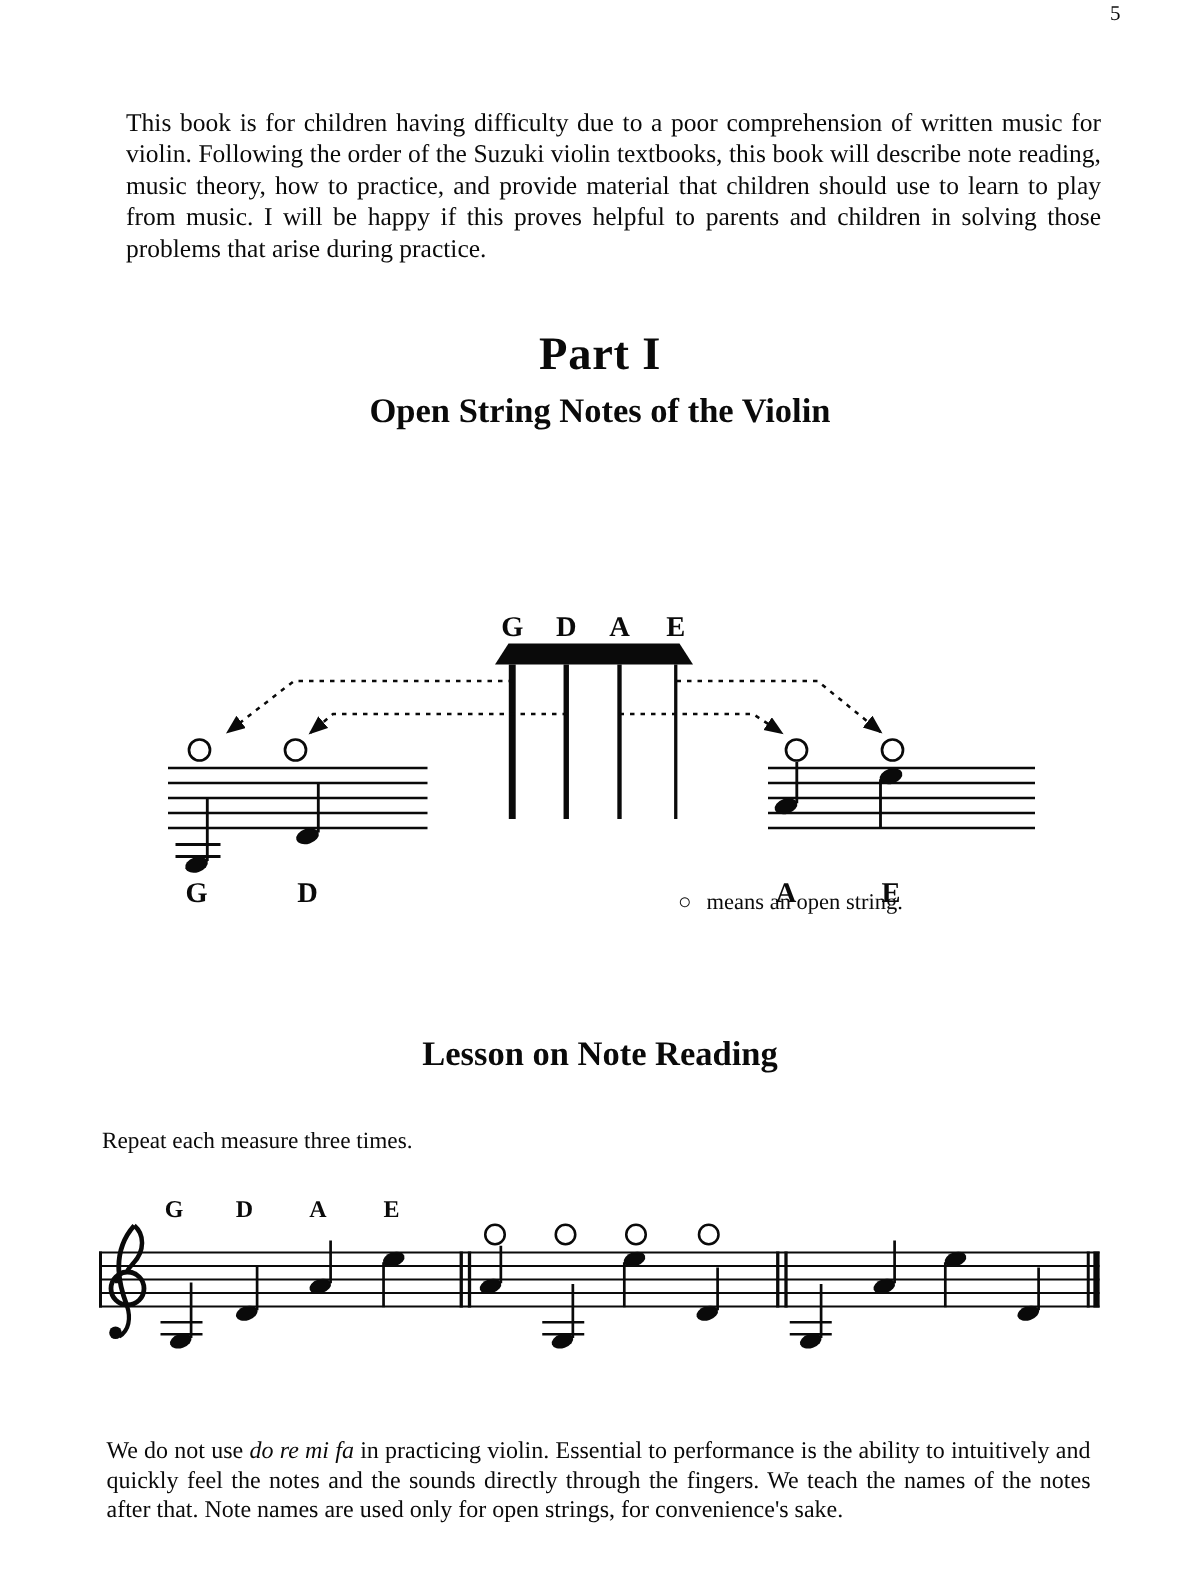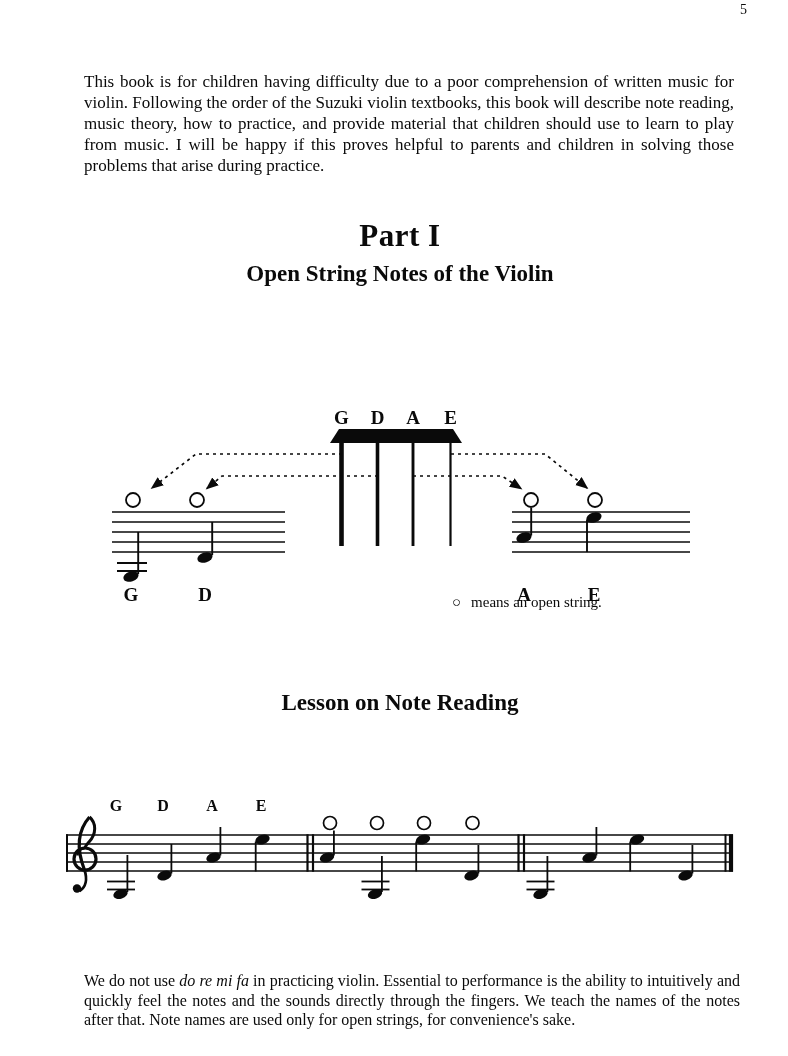--- a/index.html
+++ b/index.html
@@ -25,21 +25,21 @@
   .legend{position:absolute;top:594px;left:452px;font-size:15px;}
   .legend .sym{font-size:15px;margin-right:10px;}
   .lesson-heading{
     position:absolute;top:690px;left:6px;width:788px;text-align:center;
     font-size:23px;font-weight:bold;margin:0;
   }
   .instruction{position:absolute;top:752px;left:68px;font-size:15.5px;margin:0;}
   .exercise-svg{position:absolute;left:0;top:783px;}
   .closing{
     position:absolute;top:955px;left:68px;width:656px;
-    font-size:16px;line-height:19.5px;text-align:justify;margin:16px;
+    font-size:16px;line-height:19.5px;text-align:justify;margin:3px;
   }
   .stroke{stroke:#0a0a0a;fill:none;}
   .fillb{fill:#0a0a0a;stroke:none;}
   svg text{fill:#0a0a0a;font-family:"Liberation Serif", serif;font-weight:bold;}
 </style>
 </head>
 <body>
 
 <div class="page">
 
@@ -124,20 +124,21 @@
       <text x="524" y="601" font-size="19" text-anchor="middle">A</text>
       <text x="594" y="601" font-size="19" text-anchor="middle">E</text>
     </g>
   </svg>
 
   <div class="legend">
     <span class="sym">○</span><span>means an open string.</span>
   </div>
 
   <h2 class="lesson-heading">Lesson on Note Reading</h2>
+  <p class="instruction">Repeat each measure three times.</p>
 
   <svg class="exercise-svg" width="788" height="135" viewBox="0 783 788 135">
 
     <text x="116" y="811" font-size="16" text-anchor="middle">G</text>
     <text x="163" y="811" font-size="16" text-anchor="middle">D</text>
     <text x="212" y="811" font-size="16" text-anchor="middle">A</text>
     <text x="261" y="811" font-size="16" text-anchor="middle">E</text>
 
     <g class="stroke" stroke-width="1.4">
       <line x1="66" y1="835" x2="733" y2="835"></line>

